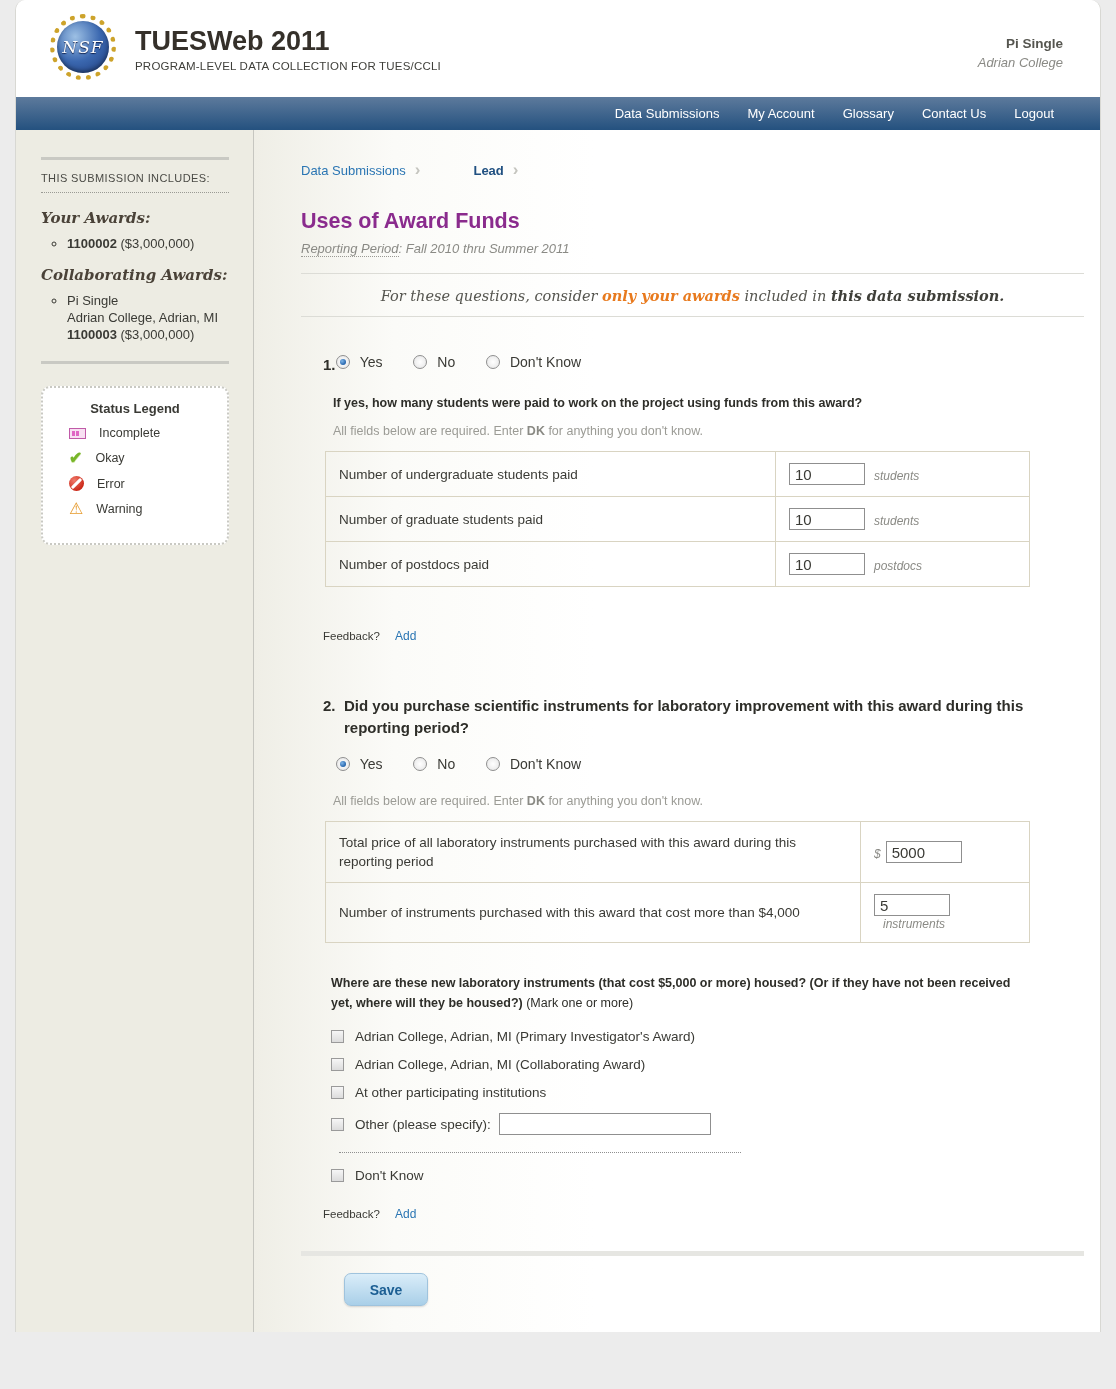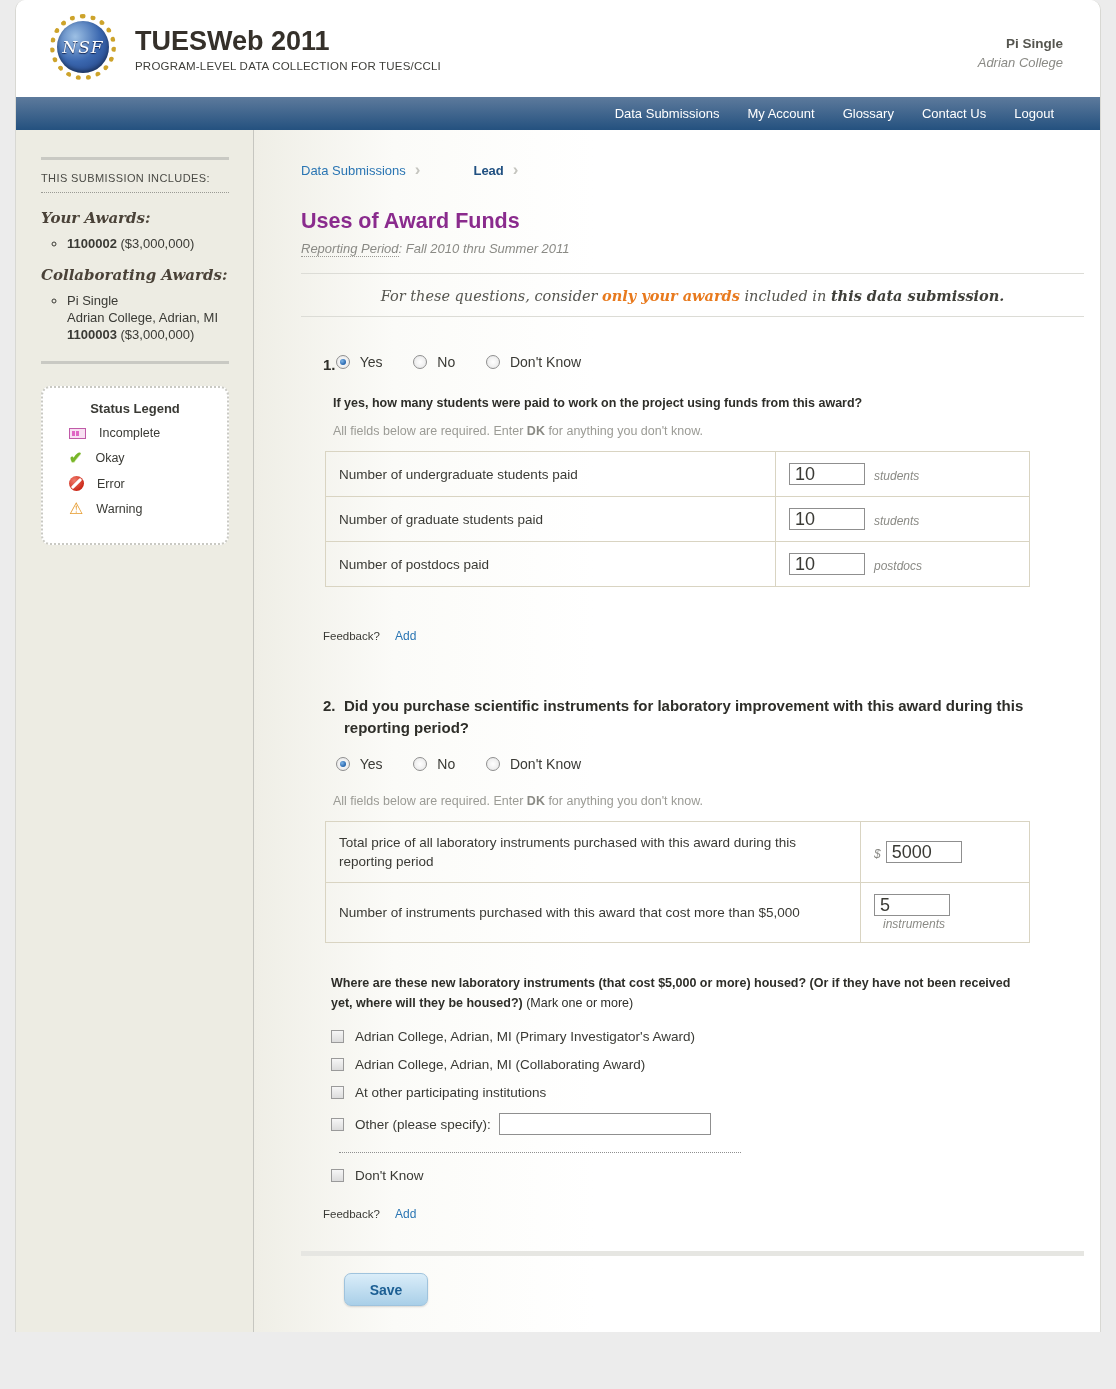--- a/index.html
+++ b/index.html
@@ -196,21 +196,21 @@
   .required-note b { color:#8a8a84; }
 
   .fields-table { border-collapse:collapse; margin:13px 0 0 2px; width:705px; }
   .fields-table td { border:1px solid #d9d4c2; padding:11px 13px; vertical-align:middle; }
   .fields-table td.lbl { font-size:13.5px; color:#3a3a35; line-height:19px; }
   .q1-table td.lbl { width:450px; }
   .q2-table td.lbl { width:535px; }
   .fields-table input[type=text] {
     width:76px; height:22px;
     border:1px solid #8f8f8f;
-    padding:1px 5px; font-size:18px; color:#3a3a35;
+    padding:1px 5px; font-size:15px; color:#3a3a35;
     font-family:"Liberation Sans", sans-serif;
   }
   .unit, .prefix { font-style:italic; color:#8a8a85; font-size:12px; }
   .unit { margin-left:9px; }
   .prefix { margin-right:5px; }
 
   .feedback-row { margin:42px 0 0 0; font-size:11.5px; color:#3a3a35; }
   .feedback-link { color:#2a75b3; margin-left:12px; cursor:pointer; text-decoration:none; font-size:12px; }
 
   .where-question { font-weight:bold; font-size:12.5px; color:#2e2e29; margin:30px 0 0 8px; max-width:700px; line-height:20px; }
@@ -412,21 +412,21 @@
 
         <table class="fields-table q2-table">
           <tbody>
               <tr>
             <td class="lbl">Total price of all laboratory instruments purchased with this award during this reporting period</td>
             <td>
               <span class="prefix">$</span><input type="text" value="5000" style="">
             </td>
           </tr>
           <tr>
-            <td class="lbl">Number of instruments purchased with this award that cost more than $5,000</td>
+            <td class="lbl">Number of instruments purchased with this award that cost more than $4,000</td>
             <td>
               <input type="text" value="5" style=""><span class="unit">instruments</span>
             </td>
           </tr>
         </tbody>
           </table>
 
         <div class="where-question">
           <span>Where are these new laboratory instruments (that cost $5,000 or more) housed? (Or if they have not been received yet, where will they be housed?)</span><span class="normal"> (Mark one or more)</span>
         </div>

